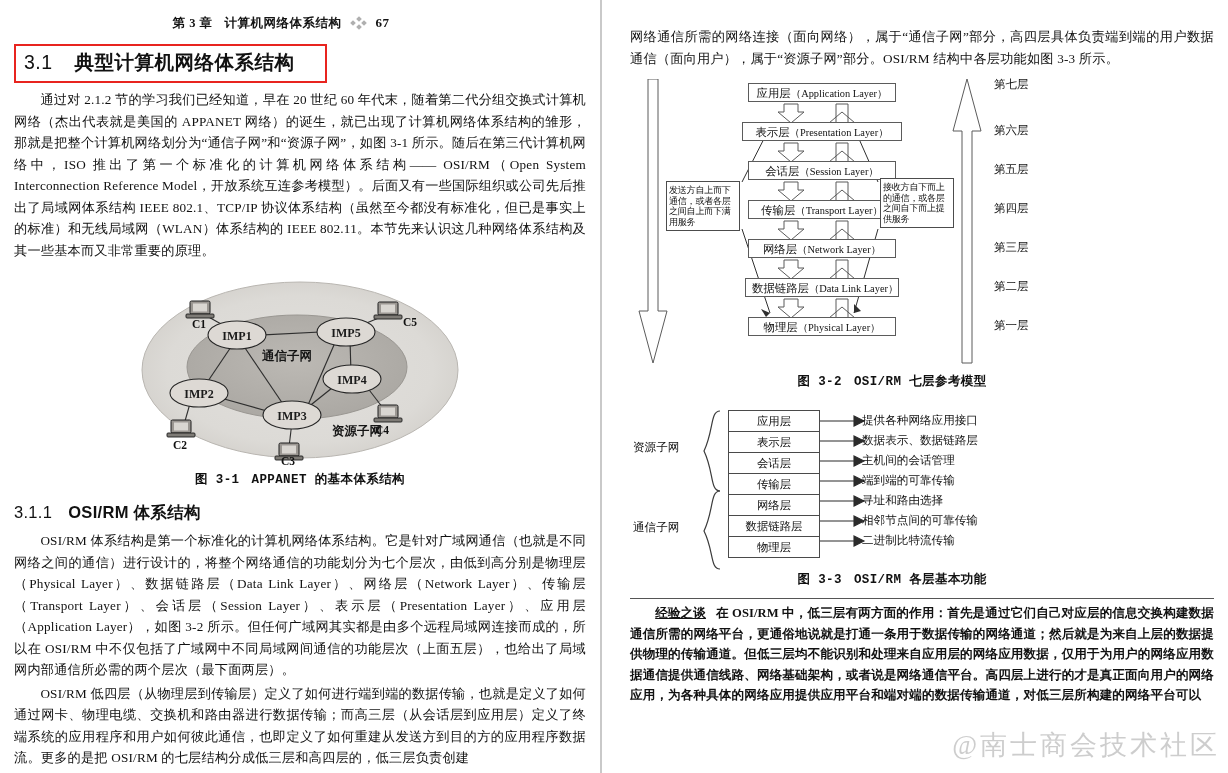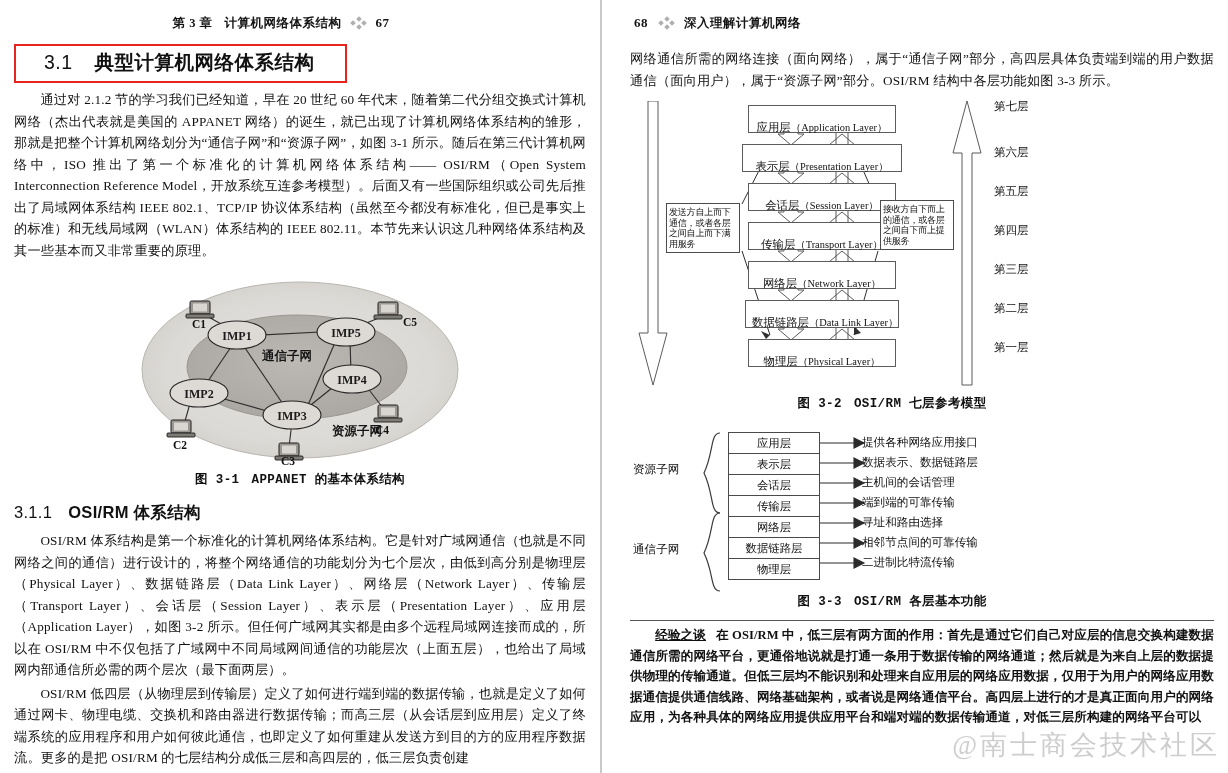--- a/index.html
+++ b/index.html
@@ -82,21 +82,21 @@
     display: inline-block;
     padding: 3px 30px 5px 8px;
   }
   .h1 {
     font-family: "Liberation Sans", "DejaVu Sans", sans-serif;
     font-size: 19.5px;
     font-weight: bold;
     letter-spacing: .5px;
     white-space: nowrap;
   }
-  .h1 .num { margin-right: 22px; font-weight: 500; margin-left: 20px; }
+  .h1 .num { margin-right: 22px; font-weight: 500; }
   .h2 {
     font-family: "Liberation Sans", "DejaVu Sans", sans-serif;
     font-size: 16.5px;
     font-weight: bold;
     margin: 14px 0 6px 0;
     letter-spacing: .3px;
   }
   .h2 .num { margin-right: 16px; font-weight: 500; }
 
   
@@ -132,23 +132,23 @@
     width: 100%;
     height: 290px;
   }
   .layer-box {
     position: absolute;
     border: 1px solid #5b5b5b;
     background: #fff;
     font-size: 11.4px;
     text-align: center;
     line-height: 19px;
-    height: 28px;
-    white-space: nowrap;
-    padding: 12px 6px;
+    height: 19px;
+    white-space: nowrap;
+    padding: 0 6px;
     box-sizing: border-box;
   }
   .layer-box .en { font-size: 10.4px; }
   .side-note {
     position: absolute;
     border: 1px solid #4c4c4c;
     background: #fff;
     font-size: 9.1px;
     line-height: 10.5px;
     padding: 3px 2px;
@@ -346,30 +346,20 @@
     </div>
 
     <p class="body">OSI/RM 体系结构是第一个标准化的计算机网络体系结构。它是针对广域网通信（也就是不同网络之间的通信）进行设计的，将整个网络通信的功能划分为七个层次，由低到高分别是物理层（Physical Layer）、数据链路层（Data Link Layer）、网络层（Network Layer）、传输层（Transport Layer）、会话层（Session Layer）、表示层（Presentation Layer）、应用层（Application Layer），如图 3-2 所示。但任何广域网其实都是由多个远程局域网连接而成的，所以在 OSI/RM 中不仅包括了广域网中不同局域网间通信的功能层次（上面五层），也给出了局域网内部通信所必需的两个层次（最下面两层）。</p>
     <p class="body">OSI/RM 低四层（从物理层到传输层）定义了如何进行端到端的数据传输，也就是定义了如何通过网卡、物理电缆、交换机和路由器进行数据传输；而高三层（从会话层到应用层）定义了终端系统的应用程序和用户如何彼此通信，也即定义了如何重建从发送方到目的方的应用程序数据流。更多的是把 OSI/RM 的七层结构分成低三层和高四层的，低三层负责创建</p>
   </div>
 
   <div class="gutter"></div>
 
   <div class="page page-right">
 
-    <div class="runhead runhead-left">
-      <span class="pageno rh-left-no">68</span>
-      <span class="diamond-icon">
-          <i></i>
-          <i></i>
-          <i></i>
-          <i></i>
-        </span>
-      <span class="rh-title">深入理解计算机网络</span>
-    </div>
 
     <p class="body cont" style="margin-top:14px">网络通信所需的网络连接（面向网络），属于“通信子网”部分，高四层具体负责端到端的用户数据通信（面向用户），属于“资源子网”部分。OSI/RM 结构中各层功能如图 3-3 所示。</p>
 
     <div class="fig32">
       <div class="layer-stack">
 
         <svg style="position:absolute;left:8px;top:2px" width="30" height="285" viewBox="0 0 30 285">
           <polygon points="10,0 20,0 20,232 29,232 15,284 1,232 10,232" fill="#fff" stroke="#5b5b5b" stroke-width="1"></polygon>
         </svg>
 

